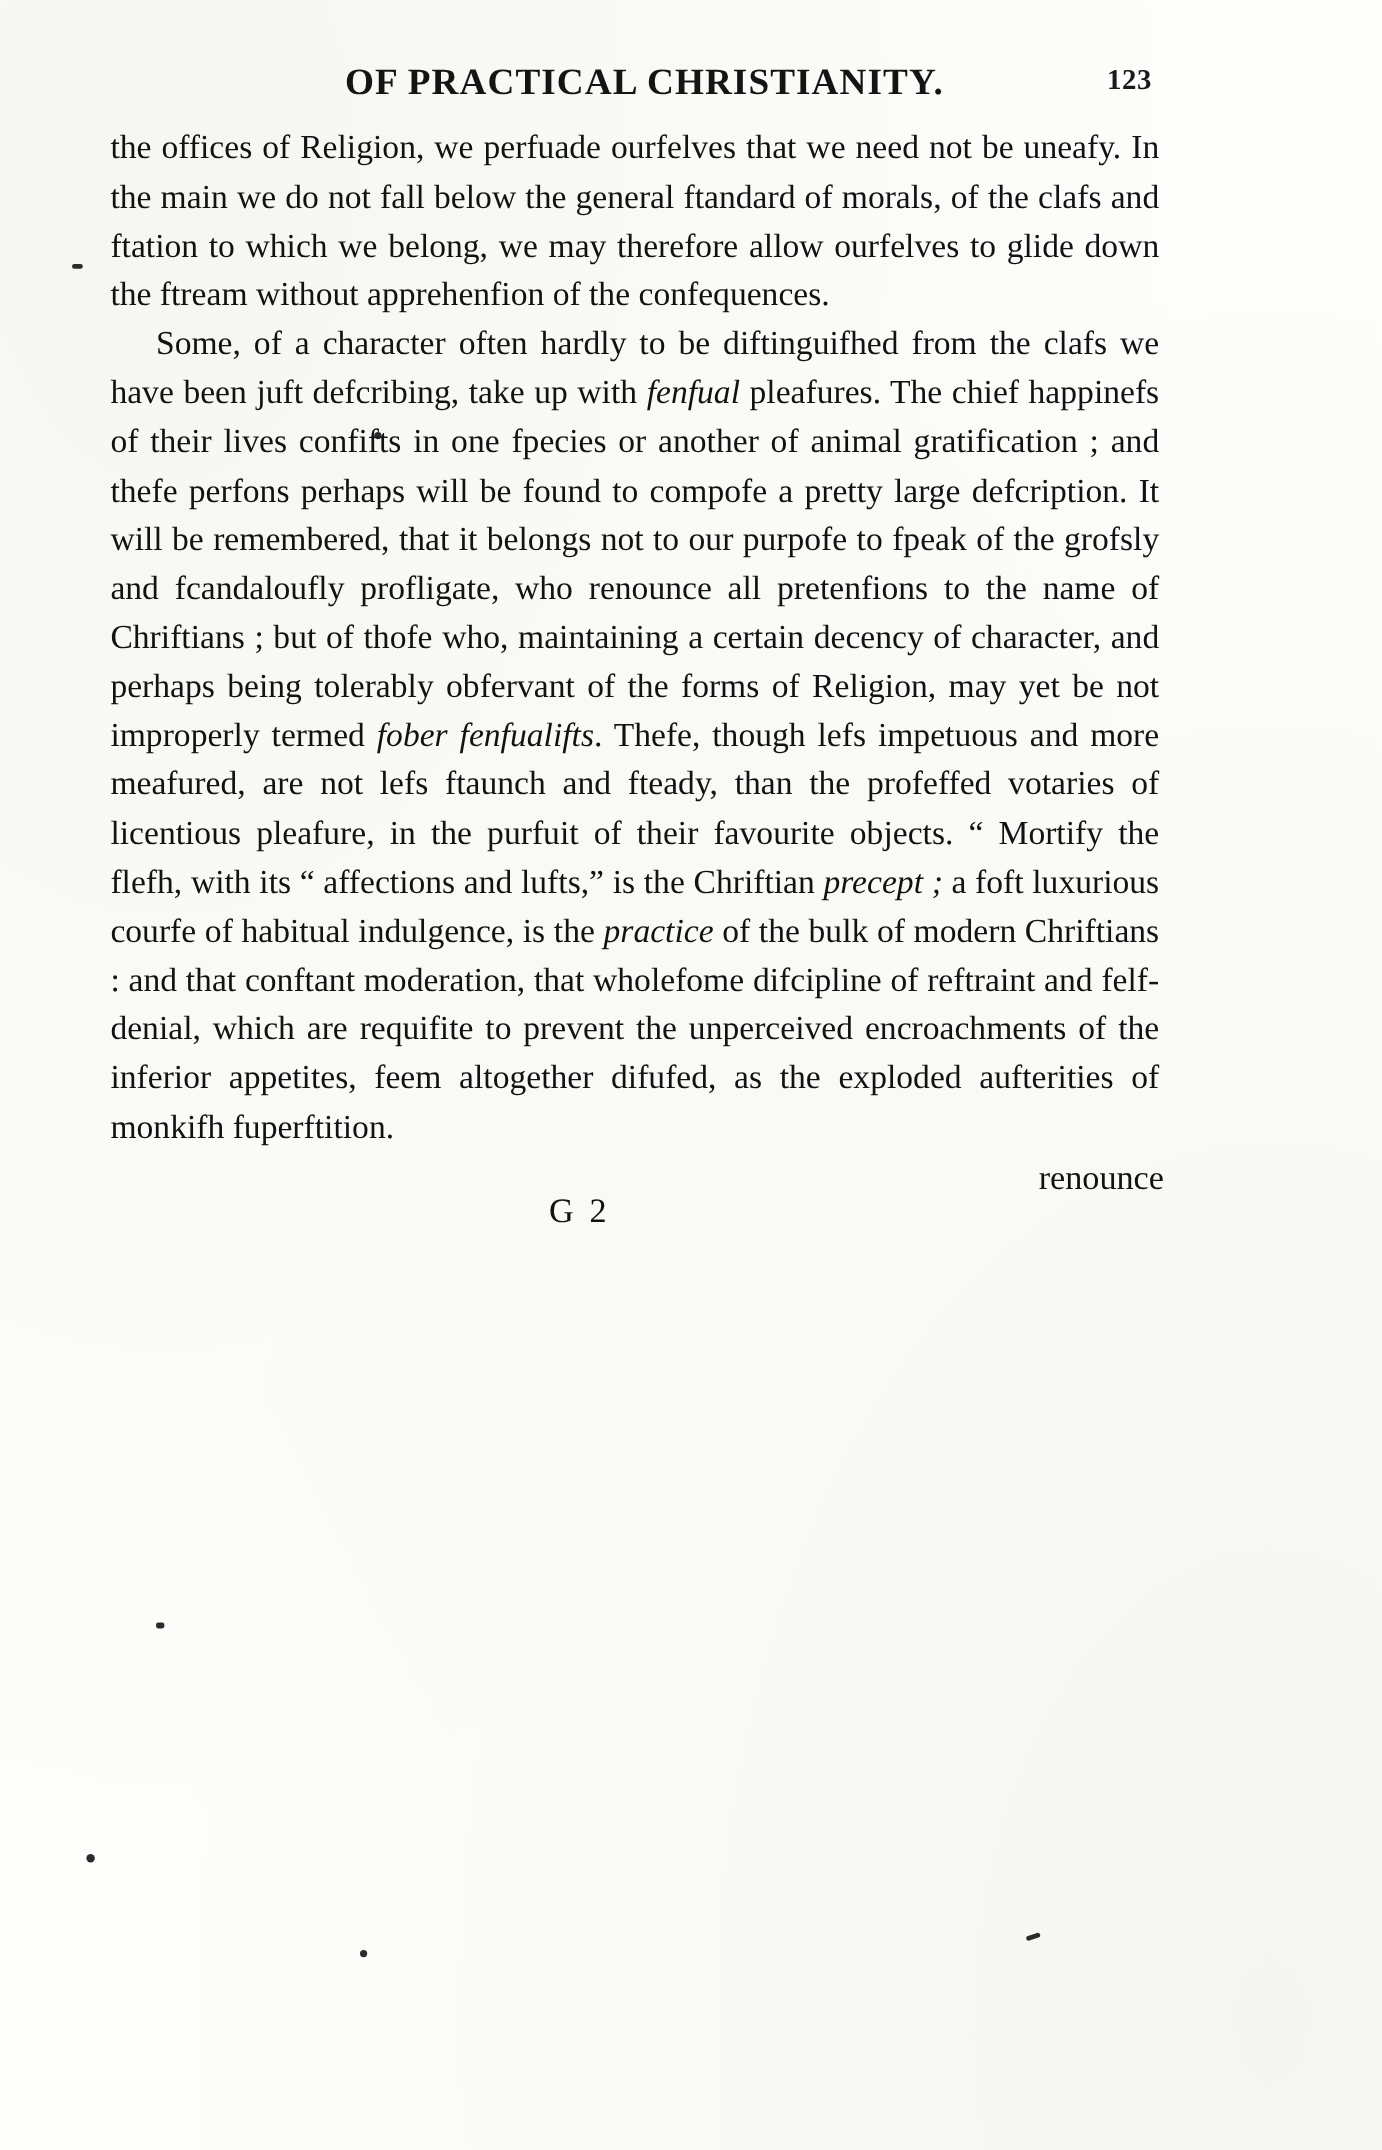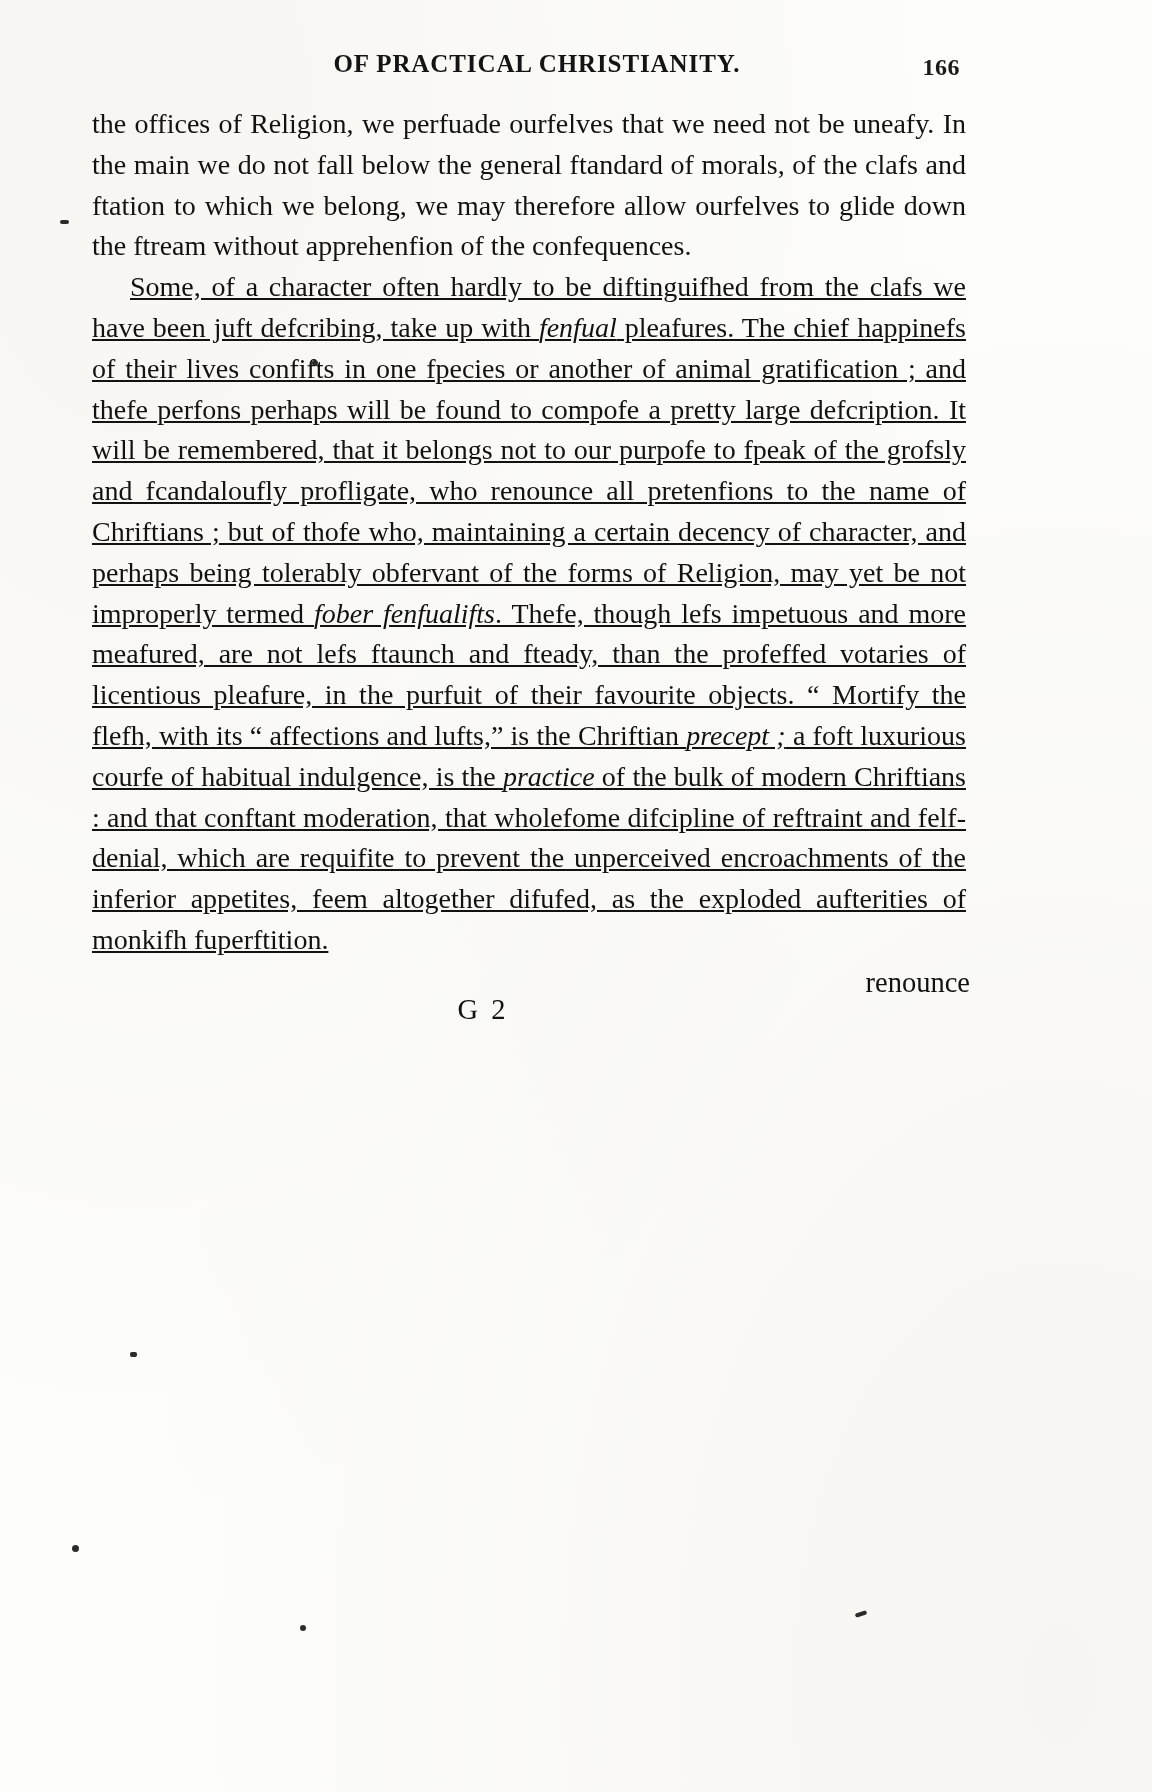--- a/index.html
+++ b/index.html
@@ -24,21 +24,21 @@
   }
   .running-head {
     display: flex;
     align-items: baseline;
     justify-content: center;
     position: relative;
     height: 40px;
     margin-bottom: 14px;
   }
   .running-title {
-    font-size: 25px;
+    font-size: 31px;
     font-weight: bold;
     letter-spacing: 0.9px;
     text-transform: uppercase;
     color: #141414;
     margin-left: 18px;
   }
   .folio {
     position: absolute;
     right: 18px;
     top: 4px;
@@ -52,21 +52,20 @@
     line-height: 40.8px;
     text-align: justify;
     color: #121212;
     padding: 0 12px 0 14px;
   }
   .body-text p {
     margin: 0;
   }
   .body-text p.indent {
     text-indent: 38px;
-    text-decoration: underline;
   }
   .it {
     font-style: italic;
   }
   .catchline {
     position: relative;
     margin-top: 6px;
     height: 46px;
     font-size: 28.5px;
     padding: 0 12px 0 14px;
@@ -112,21 +111,21 @@
   <div class="speck speck-b"></div>
   <div class="speck speck-c"></div>
   <div class="speck speck-d"></div>
   <div class="speck speck-e"></div>
   <div class="speck speck-f"></div>
 
   <div class="page-inner">
 
     <div class="running-head">
       <div class="running-title">OF PRACTICAL CHRISTIANITY.</div>
-      <div class="folio">166</div>
+      <div class="folio">123</div>
     </div>
 
     <div class="body-text">
 
       <p>the offices of Religion, we perfuade ourfelves that we need not be uneafy. In the main we do not fall below the general ftandard of morals, of the clafs and ftation to which we belong, we may therefore allow ourfelves to glide down the ftream without apprehenfion of the confequences.</p>
 
       <p class="indent">
         <span>Some, of a character often hardly to be diftinguifhed from the clafs we have been juft defcribing, take up with </span><span class="it">fenfual</span><span> pleafures. The chief happinefs of their lives confifts in one fpecies or another of animal gratification ; and thefe perfons perhaps will be found to compofe a pretty large defcription. It will be remembered, that it belongs not to our purpofe to fpeak of the grofsly and fcandaloufly profligate, who renounce all pretenfions to the name of Chriftians ; but of thofe who, maintaining a certain decency of character, and perhaps being tolerably obfervant of the forms of Religion, may yet be not improperly termed </span><span class="it">fober fenfualifts</span><span>. Thefe, though lefs impetuous and more meafured, are not lefs ftaunch and fteady, than the profeffed votaries of licentious pleafure, in the purfuit of their favourite objects. “ Mortify the flefh, with its “ affections and lufts,” is the Chriftian </span><span class="it">precept ;</span><span> a foft luxurious courfe of habitual indulgence, is the </span><span class="it">practice</span><span> of the bulk of modern Chriftians : and that conftant moderation, that wholefome difcipline of reftraint and felf-denial, which are requifite to prevent the unperceived encroachments of the inferior appetites, feem altogether difufed, as the exploded aufterities of monkifh fuperftition.</span>
       </p>
 

